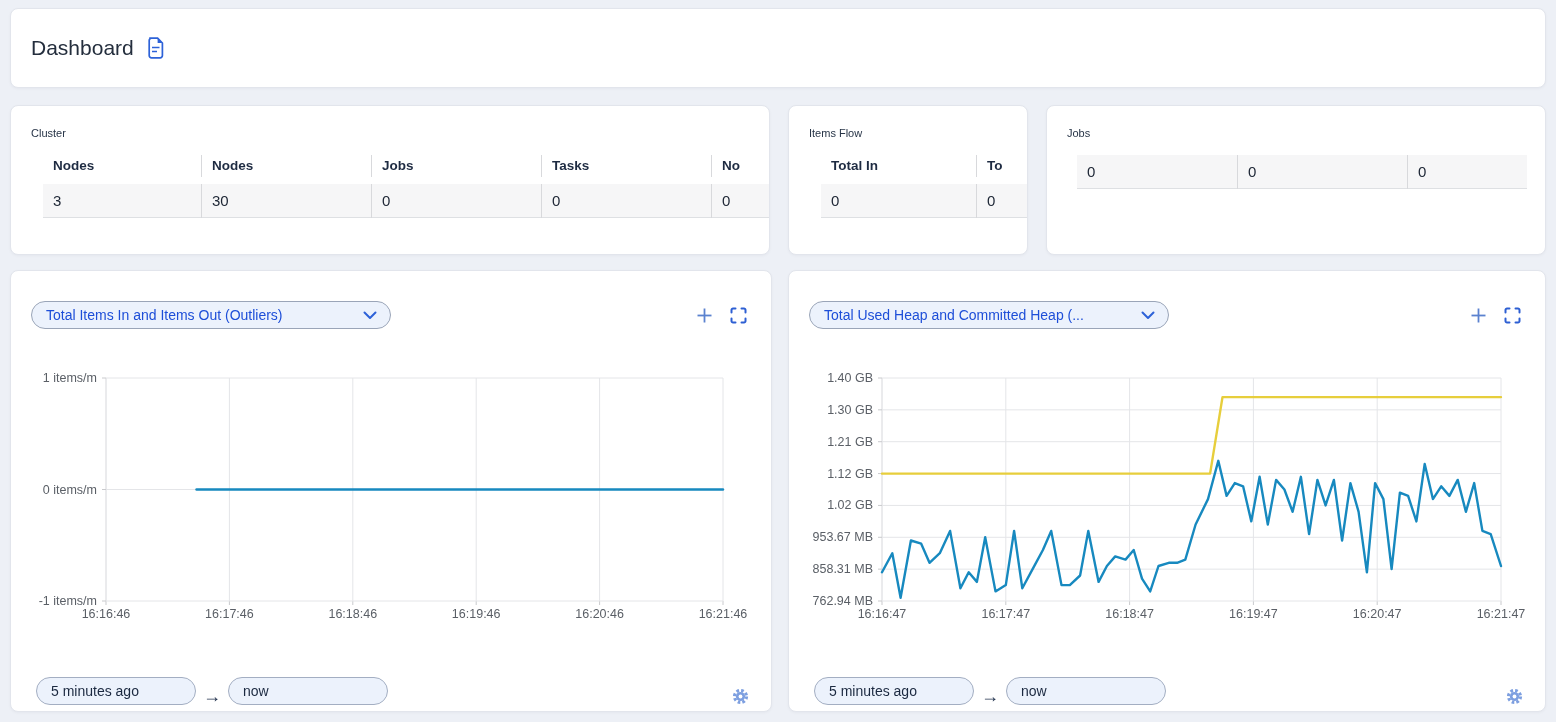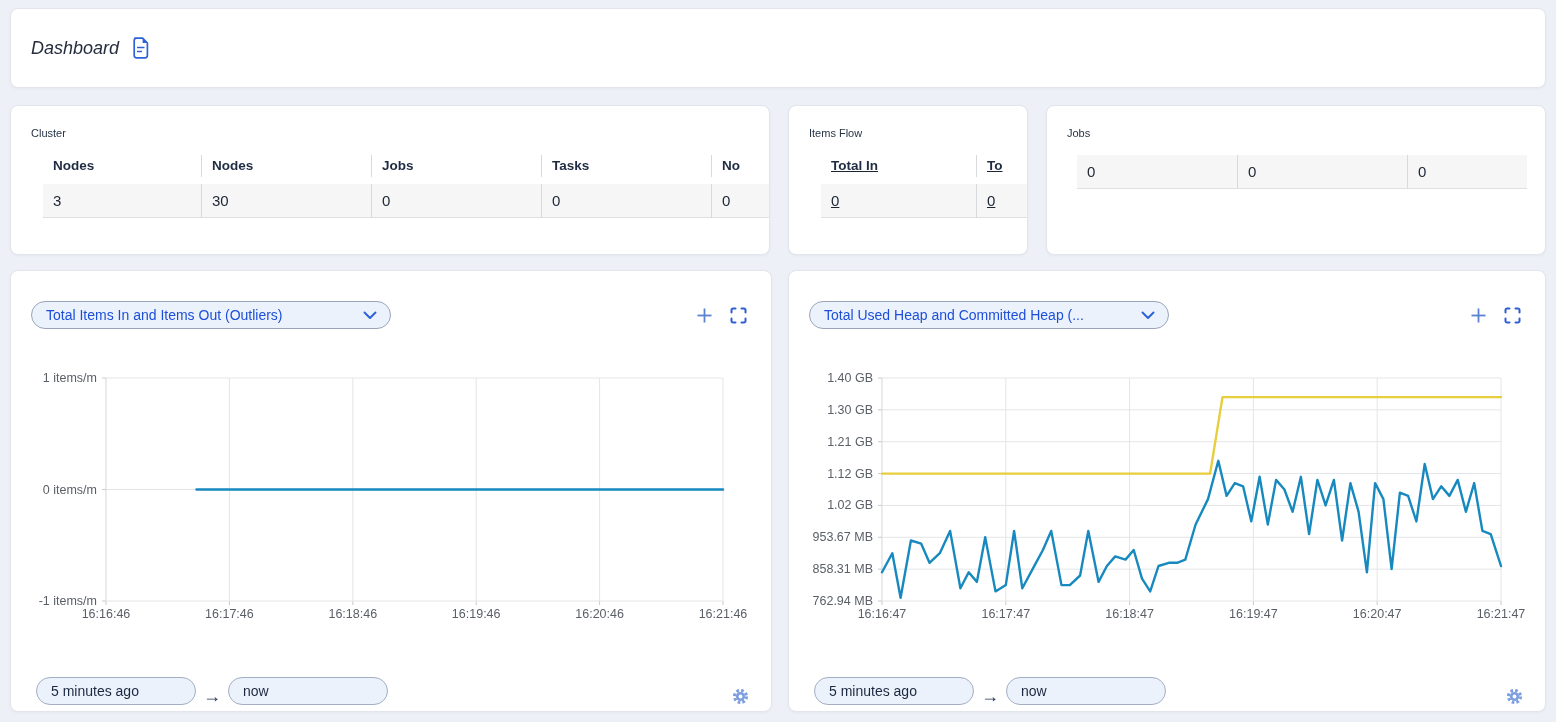--- a/index.html
+++ b/index.html
@@ -16,21 +16,21 @@
     border:1px solid #e2e5ec;
     border-radius:8px;
     box-shadow:0 1px 3px rgba(20,30,60,.04);
   }
   
   .topbar {
     height:80px; margin-bottom:17px;
     display:flex; align-items:center; gap:12px;
     padding-left:20px;
   }
-  .topbar-title { font-size:18px; color:#242e3d;font-style:italic; }
+  .topbar-title { font-size:21px; color:#242e3d; }
   
   .stats-row { display:flex; gap:18px; height:150px; margin-bottom:15px; }
   .stat-card { overflow:hidden; position:relative; }
   .stat-title { font-size:11px; color:#273447; padding:21px 0 0 20px; }
   .stat-table { margin-top:16px; }
   .stat-head, .stat-vals { display:flex; }
   .stat-cell { flex:0 0 auto; padding-left:10px; }
   .stat-head .stat-cell {
     font-size:13.5px; font-weight:bold; color:#1e2b42;
     height:22px; line-height:22px;
@@ -110,21 +110,21 @@
           <div class="stat-cell" style="width:170px;">30</div>
           <div class="stat-cell" style="width:170px;">0</div>
           <div class="stat-cell" style="width:170px;">0</div>
           <div class="stat-cell" style="width:170px;">0</div>
         </div>
       </div>
     </div>
 
     <div class="card stat-card" style="width:240px;">
       <div class="stat-title">Items Flow</div>
-      <div class="stat-table" style="margin-left:32px; width:330px;text-decoration:underline;">
+      <div class="stat-table" style="margin-left:32px; width:330px;">
         <div class="stat-head">
           <div class="stat-cell" style="width:155px;">Total In</div>
           <div class="stat-cell" style="width:170px;">To</div>
         </div>
         <div class="stat-vals">
           <div class="stat-cell" style="width:155px;">0</div>
           <div class="stat-cell" style="width:170px;">0</div>
         </div>
       </div>
     </div>

